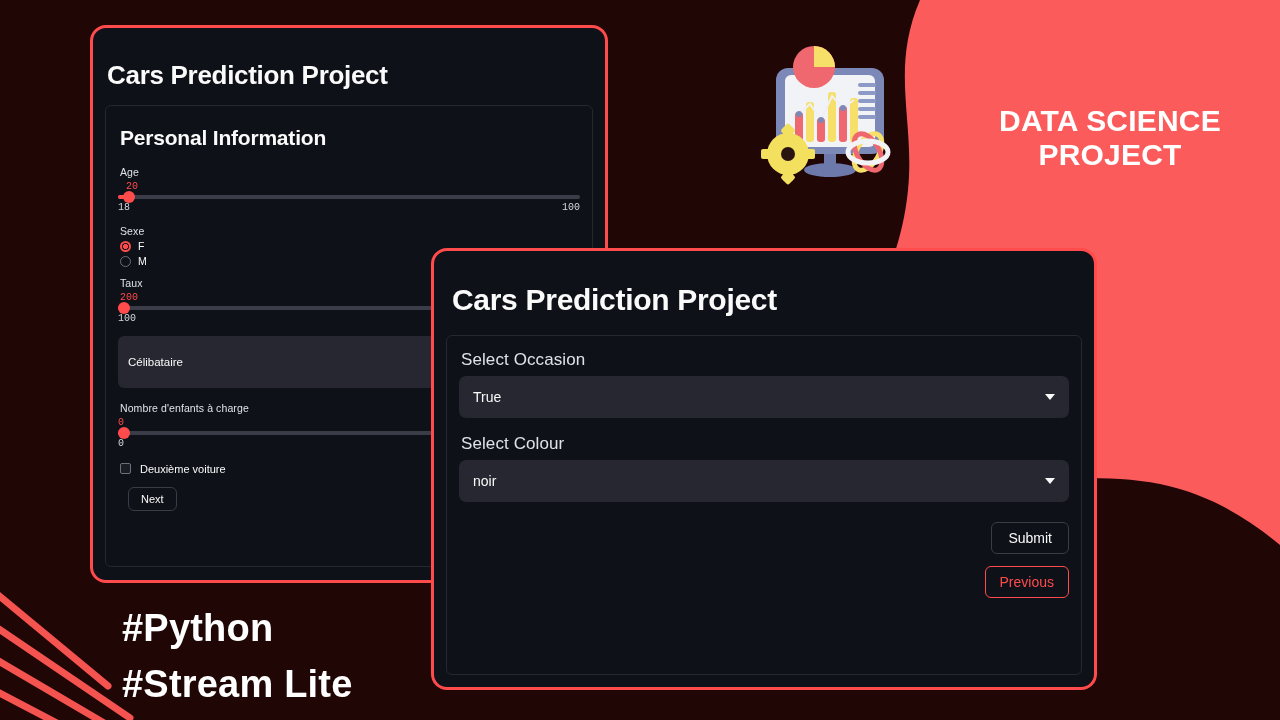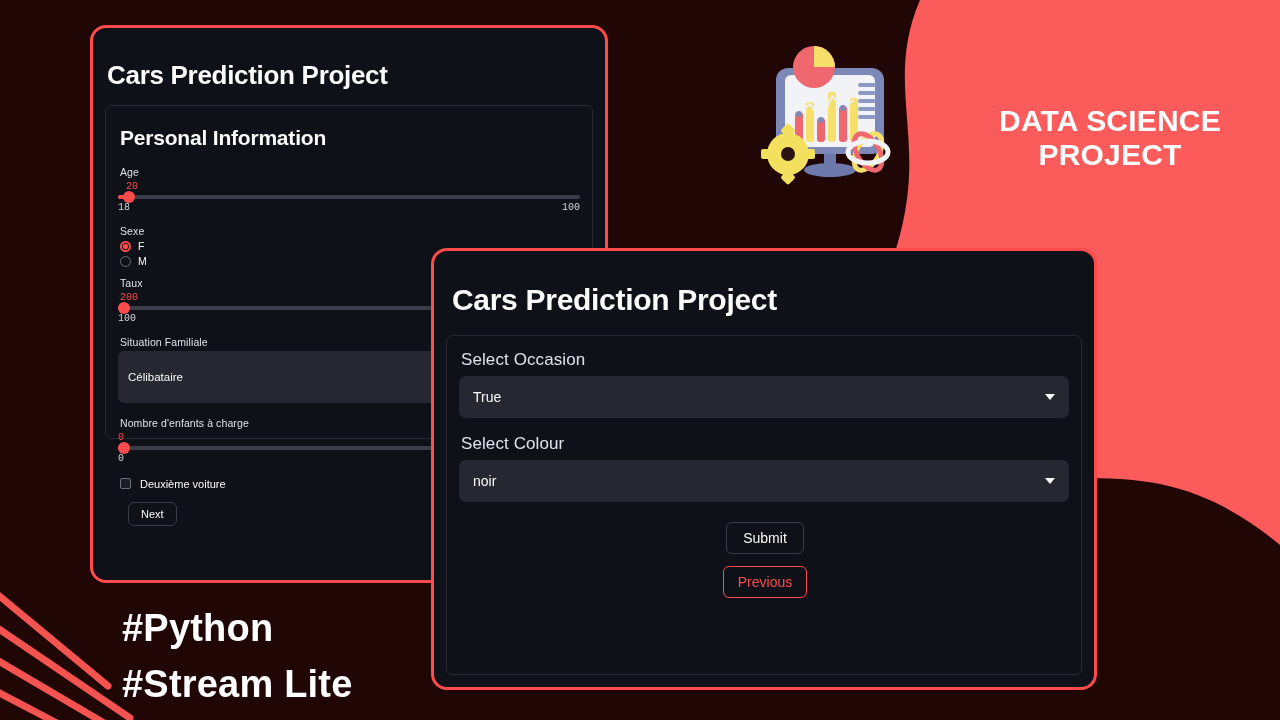--- a/index.html
+++ b/index.html
@@ -50,21 +50,21 @@
     letter-spacing:-.3px;
   }
   #win-personal .win-title{font-size:26px;margin:32px 0 0 14px;}
   #win-car .win-title{font-size:30px;margin:32px 0 0 18px;}
 
   .panel{
     border:1px solid #262730;border-radius:6px;
     margin:14px 12px 0 12px;padding:14px 12px 14px 12px;
     box-sizing:border-box;
   }
-  #win-personal .panel{margin-top:14px;height:334px;}
+  #win-personal .panel{margin-top:14px;height:462px;}
   #win-car .panel{margin-top:18px;height:340px;}
 
   .panel-title{color:#fafafa;font-weight:bold;letter-spacing:-.2px;}
   #win-personal .panel-title{font-size:21px;margin:6px 0 16px 2px;}
   #win-car .panel-title{font-size:25px;margin:8px 0 20px 2px;}
 
   .field-label{
     color:#dfe2ea;font-size:10.5px;margin:0 0 3px 2px;
     letter-spacing:.1px;
   }
@@ -227,21 +227,20 @@
           <div class="fill" style="width:1%"></div>
           <div class="thumb" style="left:0%"></div>
         </div>
         <div class="bounds one">
           <span>100</span>
         </div>
       </div>
 
       
       <div style="margin-top:12px">
-        <div class="field-label">Situation Familiale</div>
         <div class="select-plain">
           <span>Célibataire</span>
         </div>
       </div>
 
       
       <div class="slider" style="margin-top:14px">
         <div class="field-label">Nombre d'enfants à charge</div>
         <div class="sval" style="margin-left:0px">0</div>
         <div class="track">
@@ -277,21 +276,21 @@
       </div>
 
       <div>
         <div class="field-label">Select Colour</div>
         <div class="select2">
           <span>noir</span>
           <span class="caret"></span>
         </div>
       </div>
 
-      <div style="display:flex;flex-direction:column;align-items:center;">
+      <div style="display:flex;flex-direction:column;align-items:flex-end;">
         <div class="btn" id="btn-submit">Submit</div>
         <div class="btn" id="btn-previous">Previous</div>
       </div>
     </div>
   </div>
 
   <div class="headline">
     <div>DATA SCIENCE</div>
     <div>PROJECT</div>
   </div>

